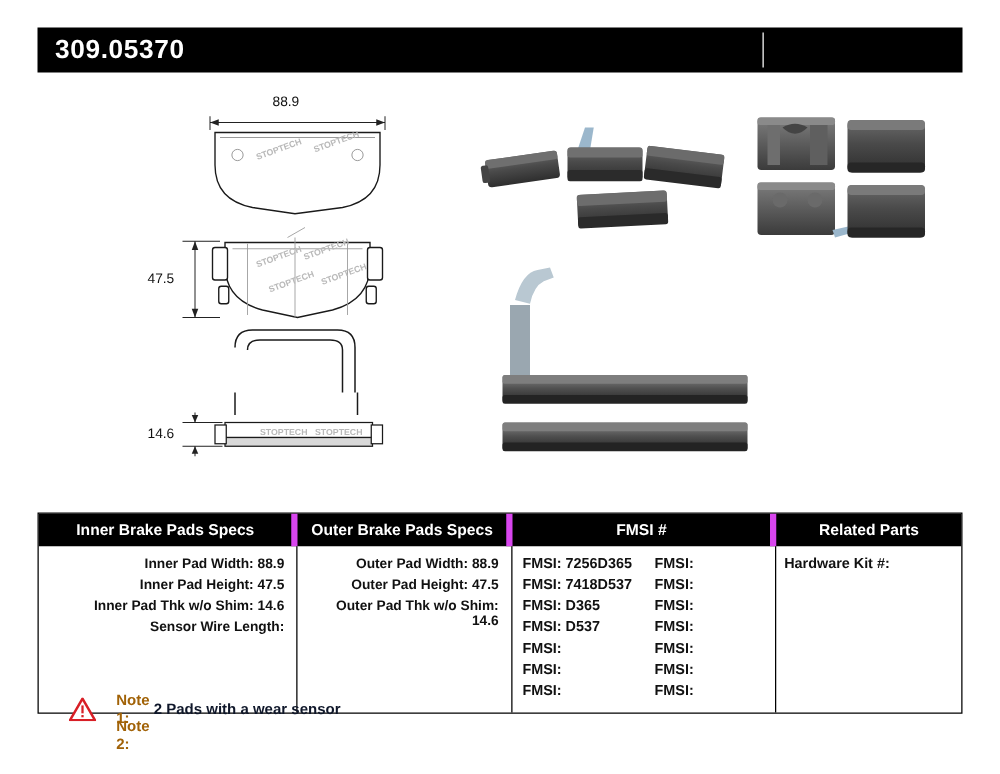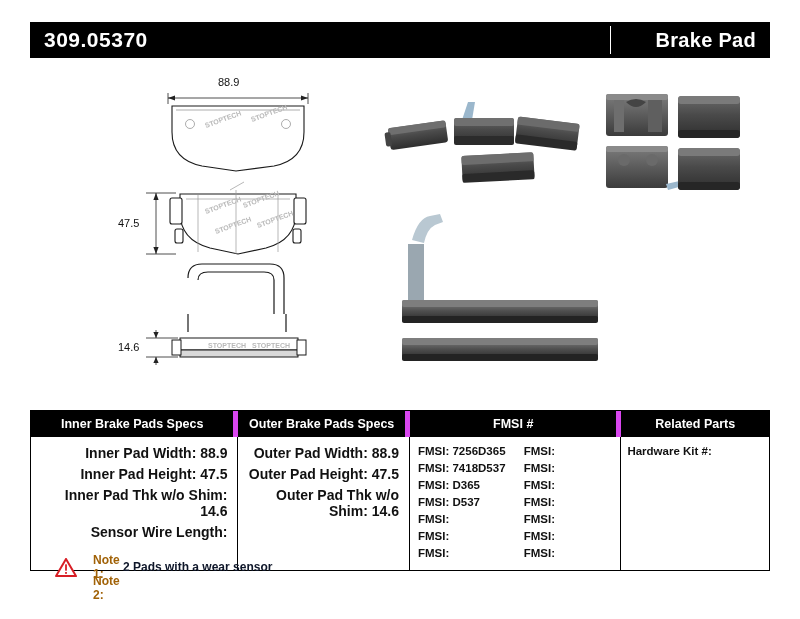--- a/index.html
+++ b/index.html
@@ -110,21 +110,21 @@
   .tbody > div:last-child { border-right: none; }
   .col1 { width: 208px; }
   .col2 { width: 172px; }
   .col3 { width: 212px; }
   .col4 { width: 148px; }
 
   .spec-line {
     text-align: right;
     padding-right: 4px;
     margin-bottom: 5px;
-    font-size: 14px;
+    font-size: 11px;
     font-weight: bold;
     color: #111;
   }
   .spec-line .val { font-weight: bold; }
 
   .fmsi-rows { display: flex; gap: 13px; }
   .fmsi-col { width: 50%; }
   .fmsi-line {
     margin-bottom: 5px;
     font-size: 11.5px;
@@ -170,21 +170,20 @@
   }
 </style>
 </head>
 <body>
 
 <div class="sheet">
 
   <div class="header">
     <span class="part-no">309.05370</span>
     <span class="divider"></span>
-    <span class="title">Brake Pad</span>
   </div>
 
   <div class="drawing">
 
     <svg class="tech" width="740" height="335" viewBox="0 0 740 335">
       <defs>
         <linearGradient id="padgrad" x1="0" y1="0" x2="0" y2="1">
           <stop offset="0%" stop-color="#6a6a6a"></stop>
           <stop offset="45%" stop-color="#4a4a4a"></stop>
           <stop offset="100%" stop-color="#2e2e2e"></stop>

